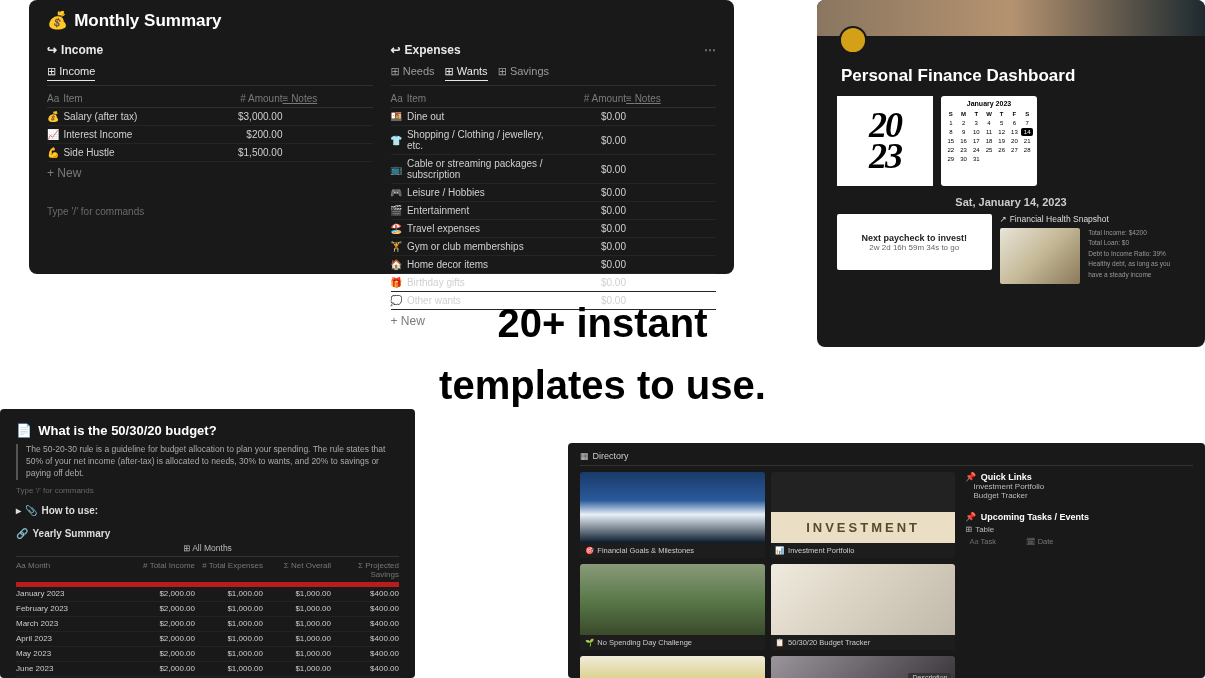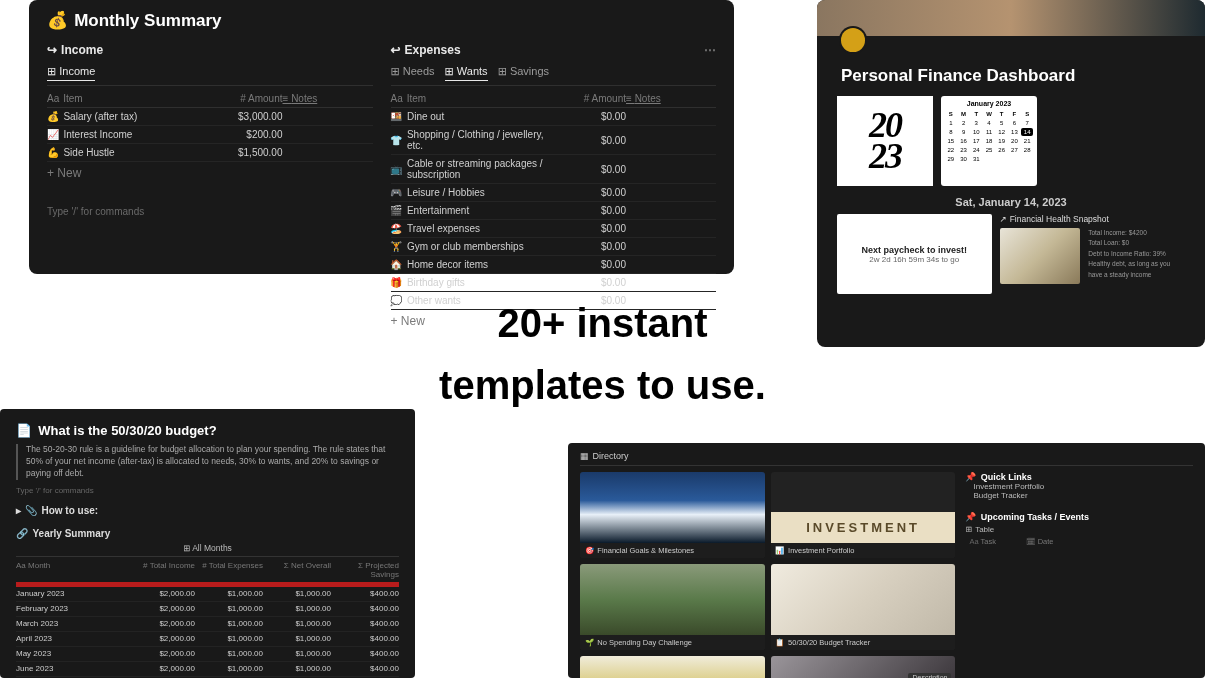--- a/index.html
+++ b/index.html
@@ -59,21 +59,21 @@
 .p2-cal-h { text-align:center; font-weight:700; margin-bottom:3px; font-size:7px;}
 .p2-cal-grid { display:grid; grid-template-columns:repeat(7,1fr); gap:1px; text-align:center; font-size:6px;}
 .p2-cal-grid span { padding:1px 0; }
 .p2-cal-grid .dh { font-weight:700; }
 .p2-cal-grid .sel { background:#000; color:#fff; border-radius:2px;}
 .p2-princ { flex:1; font-family: cursive; font-style:italic; font-size:14px; color:#fff; }
 .p2-princ-h { border-bottom:1px solid #777; padding-bottom:2px; margin-bottom:4px;}
 .p2-princ li { font-size:7px; font-style:normal; font-family:sans-serif; color:#bbb; margin-bottom:2px; list-style:decimal; margin-left:12px;}
 .p2-date { text-align:center; font-size:11px; color:#ccc; margin:10px 0 6px; font-weight:600;}
 .p2-row2 { display:flex; gap:8px; padding:0 20px;}
-.p2-card { background:#fff; color:#222; flex:1; height:80px; display:flex; flex-direction:column; justify-content:center; align-items:center; border-radius:2px;}
+.p2-card { background:#fff; color:#222; flex:1; height:56px; display:flex; flex-direction:column; justify-content:center; align-items:center; border-radius:2px;}
 .p2-card-t { font-weight:700; font-size:9px;}
 .p2-card-s { font-size:8px; color:#666;}
 .p2-health { flex:1.2; background:#191919; }
 .p2-health-h { font-size:8.5px; color:#ddd; margin-bottom:4px; display:flex; align-items:center; gap:3px;}
 .p2-health-row { display:flex; gap:8px;}
 .p2-img { flex:1; height:56px; background:linear-gradient(135deg,#e8e4d8,#c4b896,#8a7a5a); border-radius:2px;}
 .p2-stats { flex:1.2; font-size:6.5px; color:#999; line-height:1.6;}
 
 
 .headline {

